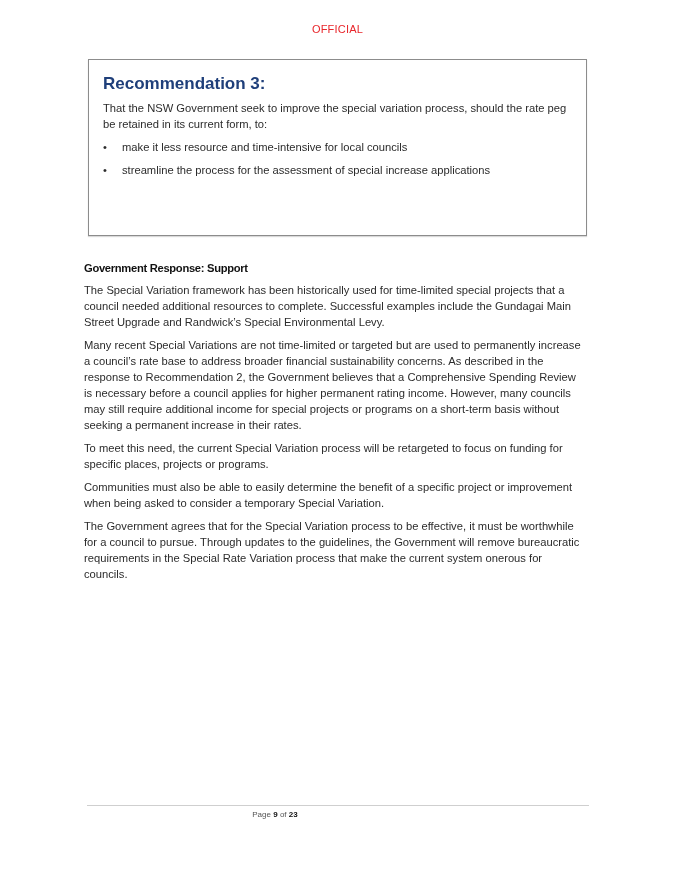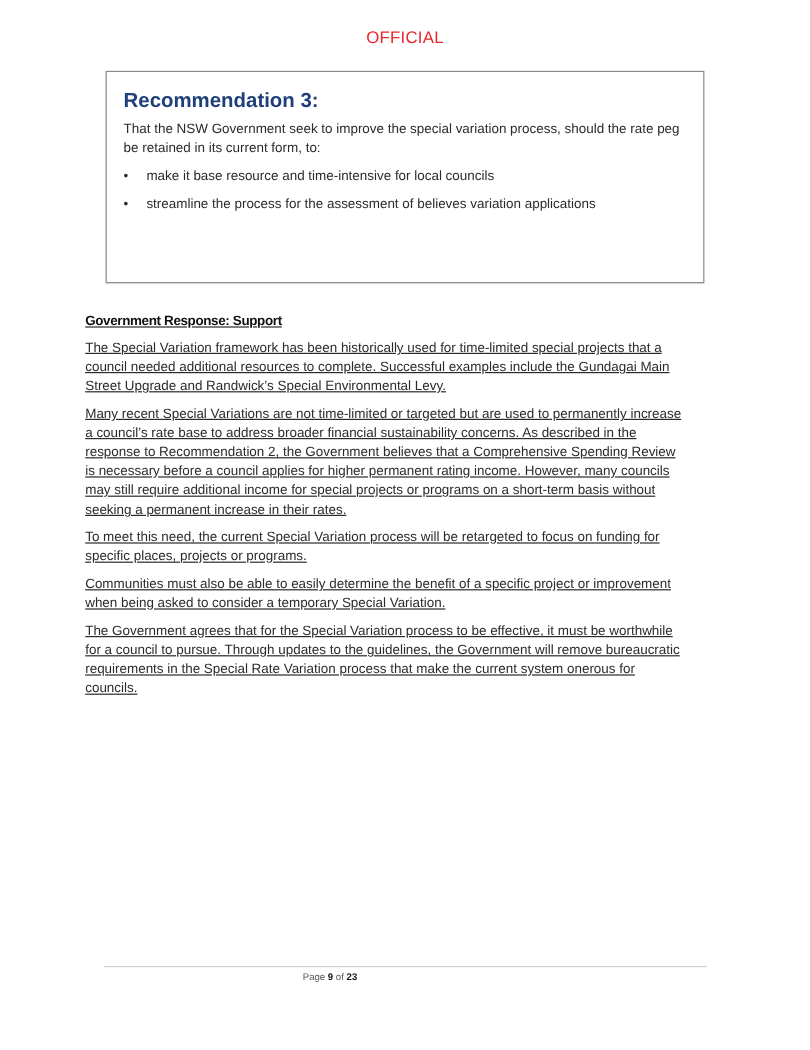--- a/index.html
+++ b/index.html
@@ -2,57 +2,57 @@
 <html><head>
   <meta charset="utf-8">
   <style>
     html, body { margin: 0; padding: 0; }
     body {
       width: 675px; height: 875px; background: #ffffff; position: relative; overflow: hidden;
       font-family: "Liberation Sans", sans-serif; color: #2b2b2b;
     }
     .classification {
       position: absolute; top: 23px; left: 0; width: 675px; text-align: center;
-      font-size: 14px; color: #e8262b; letter-spacing: 0.2px;
+      font-size: 11px; color: #e8262b; letter-spacing: 0.2px;
     }
     .rec-box {
       position: absolute; left: 88px; top: 59px; width: 499px; height: 177px;
       border: 1px solid #8c8c8c; box-sizing: border-box;
       box-shadow: 0 1px 1px rgba(0,0,0,0.15);
       padding: 14px 14px 0 14px;
     }
     .rec-title {
       font-size: 17px; font-weight: bold; color: #1f3f7a; margin: 0 0 6px 0; line-height: 20px;
     }
     .p { font-size: 11.2px; line-height: 16px; margin: 0; }
     .rec-box .p { margin-bottom: 7px; }
     .bullets { list-style: none; margin: 0 0 7px 0; padding: 0; }
     .bullets li { position: relative; padding-left: 19px; font-size: 11.2px; line-height: 16px; margin-bottom: 7px; }
     .bullets li .dot { position: absolute; left: 0; top: 0; }
-    .content { position: absolute; left: 71px; top: 261px; width: 500px; text-decoration: underline; }
+    .content { position: absolute; left: 84px; top: 261px; width: 500px; }
     .heading { font-size: 11.2px; font-weight: bold; color: #111; margin: 0 0 7px 0; line-height: 14px; letter-spacing: -0.3px; }
     .content .p { margin-bottom: 7px; }
     .footer-line { position: absolute; left: 87px; top: 805px; width: 502px; height: 1px; background: #cfcfcf; }
     .footer {
       position: absolute; top: 810px; left: 0; width: 550px; text-align: center;
       font-size: 8px; color: #555;
     }
     .footer b { color: #111; }
   </style>
 </head>
 <body>
 
 <div class="classification">OFFICIAL</div>
 
 <div class="rec-box">
   <div class="rec-title">Recommendation 3:</div>
   <p class="p">That the NSW Government seek to improve the special variation process, should the rate peg be retained in its current form, to:</p>
   <ul class="bullets">
-    <li><span class="dot">•</span><span>make it base resource and time-intensive for local councils</span></li>
-    <li><span class="dot">•</span><span>streamline the process for the assessment of believes variation applications</span></li>
+    <li><span class="dot">•</span><span>make it less resource and time-intensive for local councils</span></li>
+    <li><span class="dot">•</span><span>streamline the process for the assessment of special increase applications</span></li>
   </ul>
 </div>
 
 <div class="content">
   <div class="heading">Government Response: Support</div>
   <p class="p">The Special Variation framework has been historically used for time-limited special projects that a council needed additional resources to complete. Successful examples include the Gundagai Main Street Upgrade and Randwick’s Special Environmental Levy.</p>
   <p class="p">Many recent Special Variations are not time-limited or targeted but are used to permanently increase a council’s rate base to address broader financial sustainability concerns. As described in the response to Recommendation 2, the Government believes that a Comprehensive Spending Review is necessary before a council applies for higher permanent rating income. However, many councils may still require additional income for special projects or programs on a short-term basis without seeking a permanent increase in their rates.</p>
   <p class="p">To meet this need, the current Special Variation process will be retargeted to focus on funding for specific places, projects or programs.</p>
   <p class="p">Communities must also be able to easily determine the benefit of a specific project or improvement when being asked to consider a temporary Special Variation.</p>
   <p class="p">The Government agrees that for the Special Variation process to be effective, it must be worthwhile for a council to pursue. Through updates to the guidelines, the Government will remove bureaucratic requirements in the Special Rate Variation process that make the current system onerous for councils.</p>

